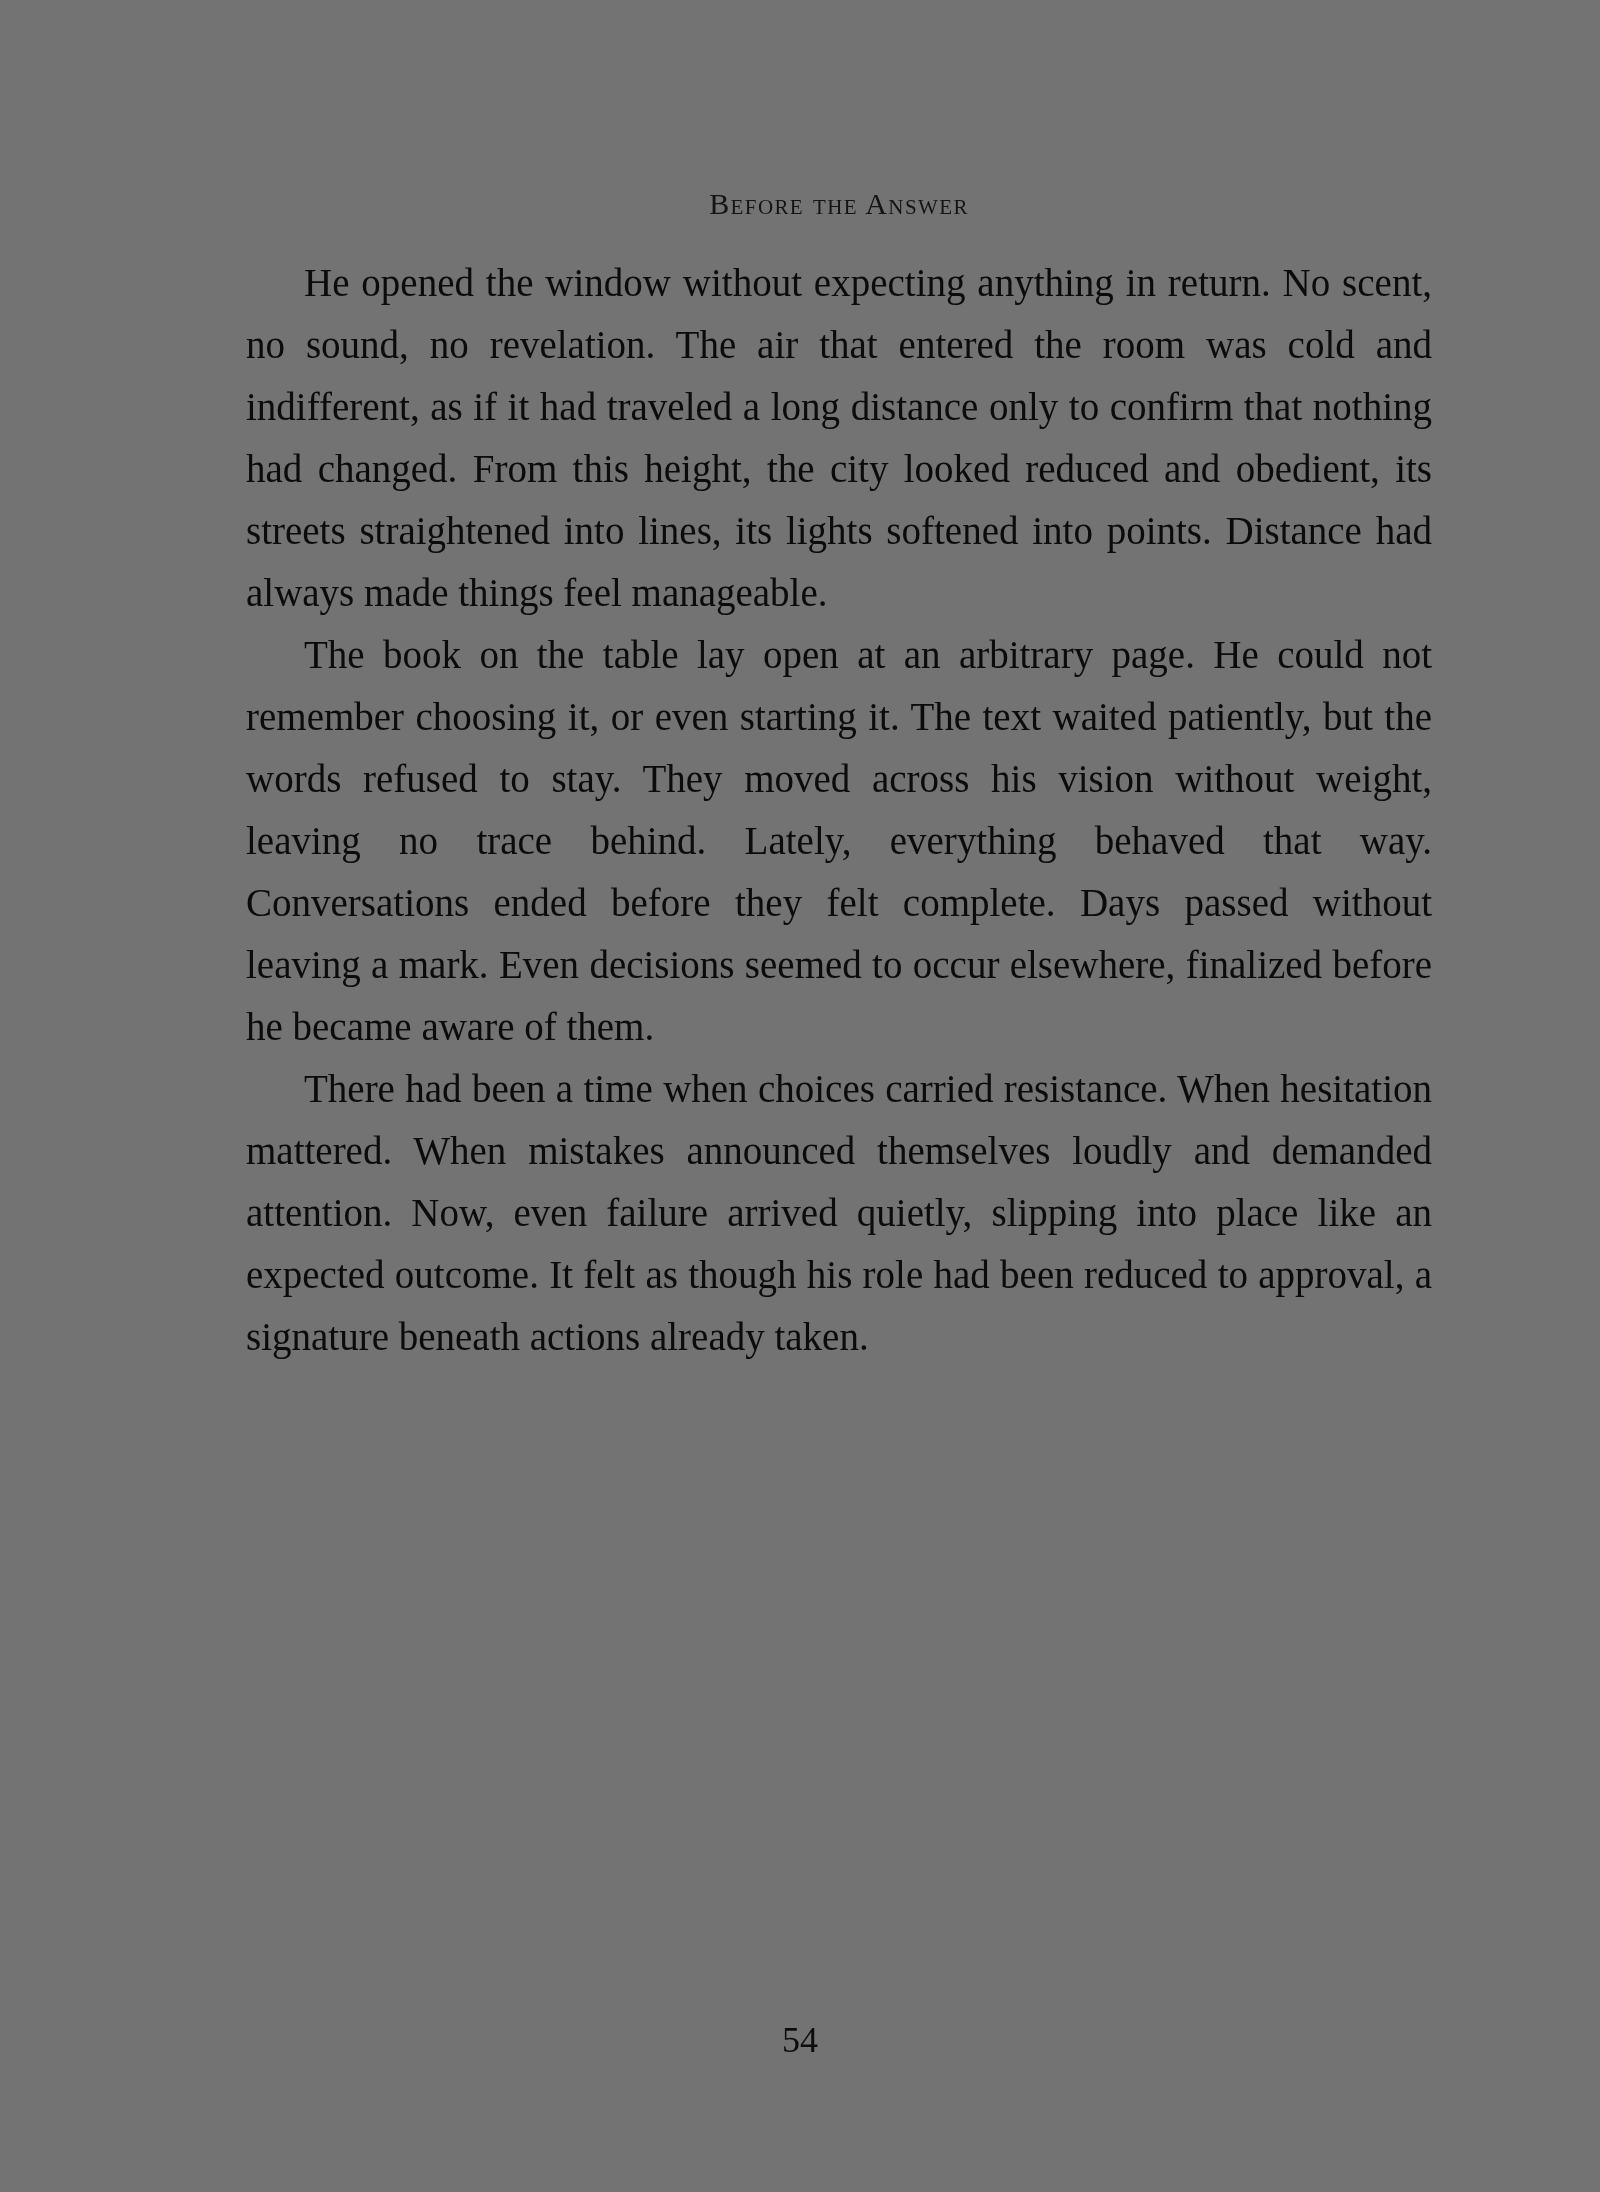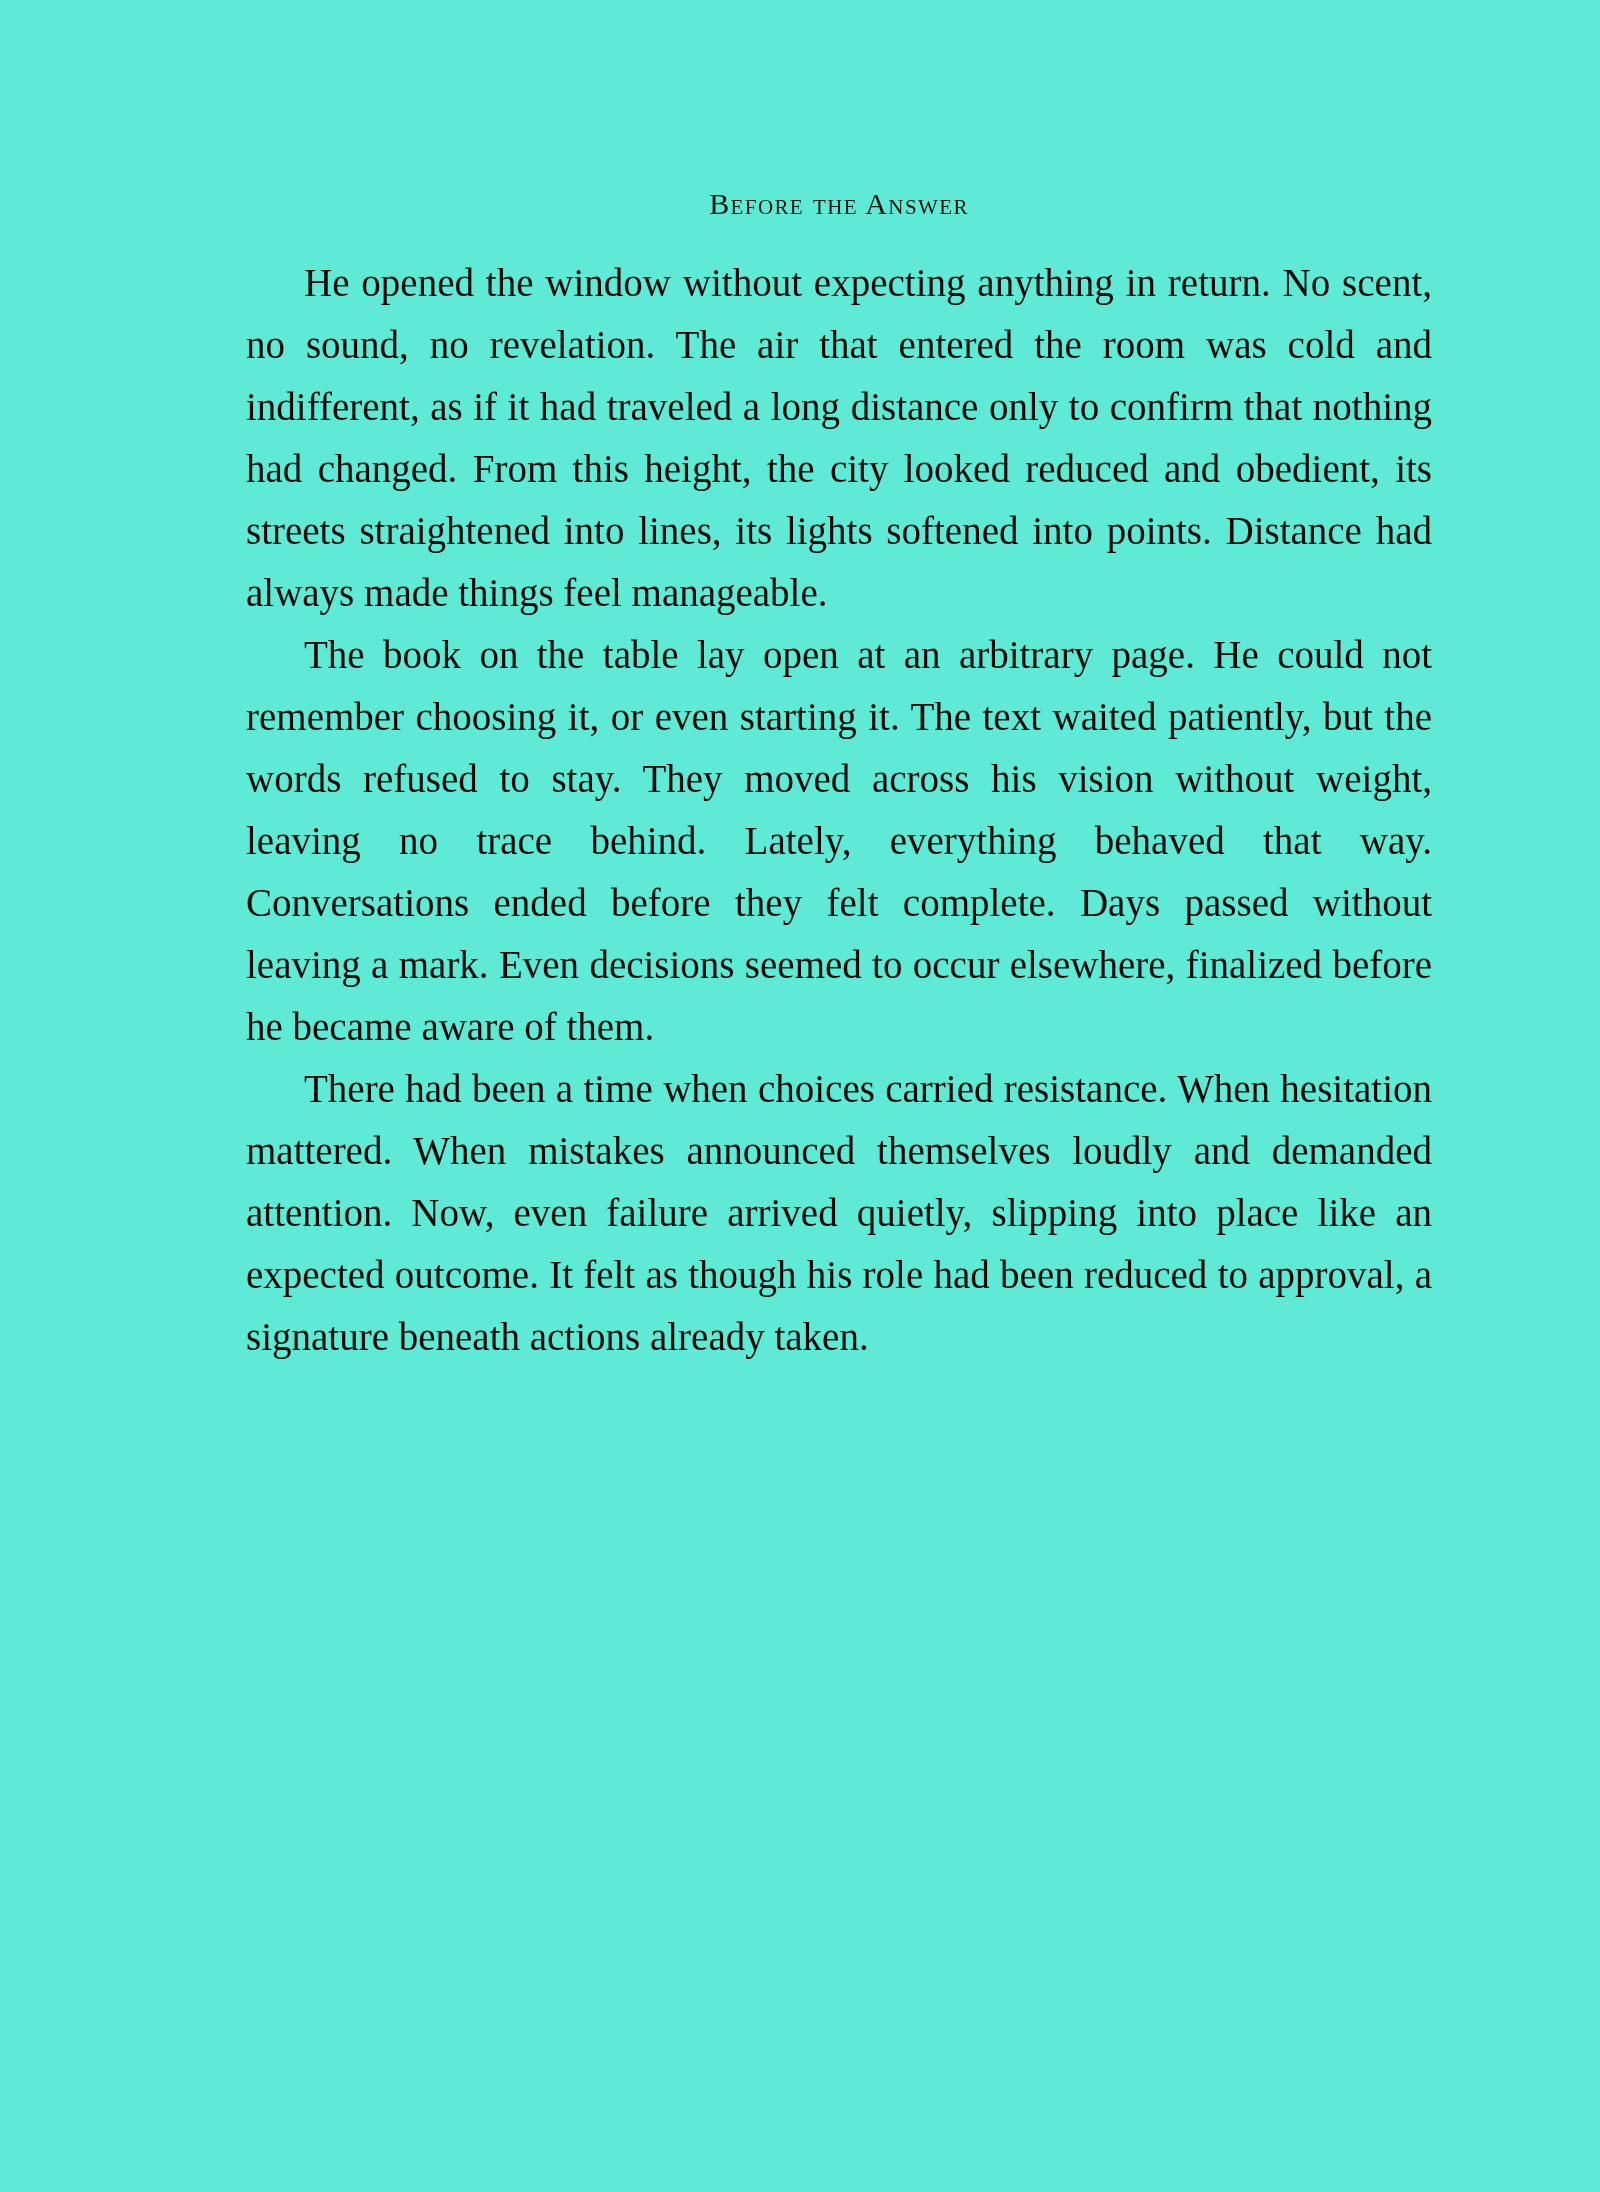--- a/index.html
+++ b/index.html
@@ -4,21 +4,21 @@
 <style>
   html, body {
     margin: 0;
     padding: 0;
     background: #ffffff;
   }
   .page {
     position: relative;
     width: 1600px;
     height: 2192px;
-    background: #5eead4;
+    background: #737373;
     margin: 0 auto;
     overflow: hidden;
     font-family: "Liberation Serif", "DejaVu Serif", serif;
     color: #0d0d0d;
   }
   .text-block {
     position: absolute;
     left: 246px;
     top: 186px;
     width: 1186px;
@@ -67,14 +67,15 @@
     <div class="running-head">Before the Answer</div>
 
     <div class="body-copy">
       <p>He opened the window without expecting anything in return. No scent, no sound, no revelation. The air that entered the room was cold and indifferent, as if it had traveled a long distance only to confirm that nothing had changed. From this height, the city looked reduced and obedient, its streets straightened into lines, its lights softened into points. Distance had always made things feel manageable.</p>
       <p>The book on the table lay open at an arbitrary page. He could not remember choosing it, or even starting it. The text waited patiently, but the words refused to stay. They moved across his vision without weight, leaving no trace behind. Lately, everything behaved that way. Con­versations ended before they felt complete. Days passed without leaving a mark. Even decisions seemed to occur elsewhere, finalized before he became aware of them.</p>
       <p>There had been a time when choices carried resis­tance. When hesitation mattered. When mistakes an­nounced themselves loudly and demanded attention. Now, even failure arrived quietly, slipping into place like an expected outcome. It felt as though his role had been reduced to approval, a signature beneath actions already taken.</p>
     </div>
 
   </div>
 
+  <div class="folio">54</div>
 
 </div>
 
 </body></html>

